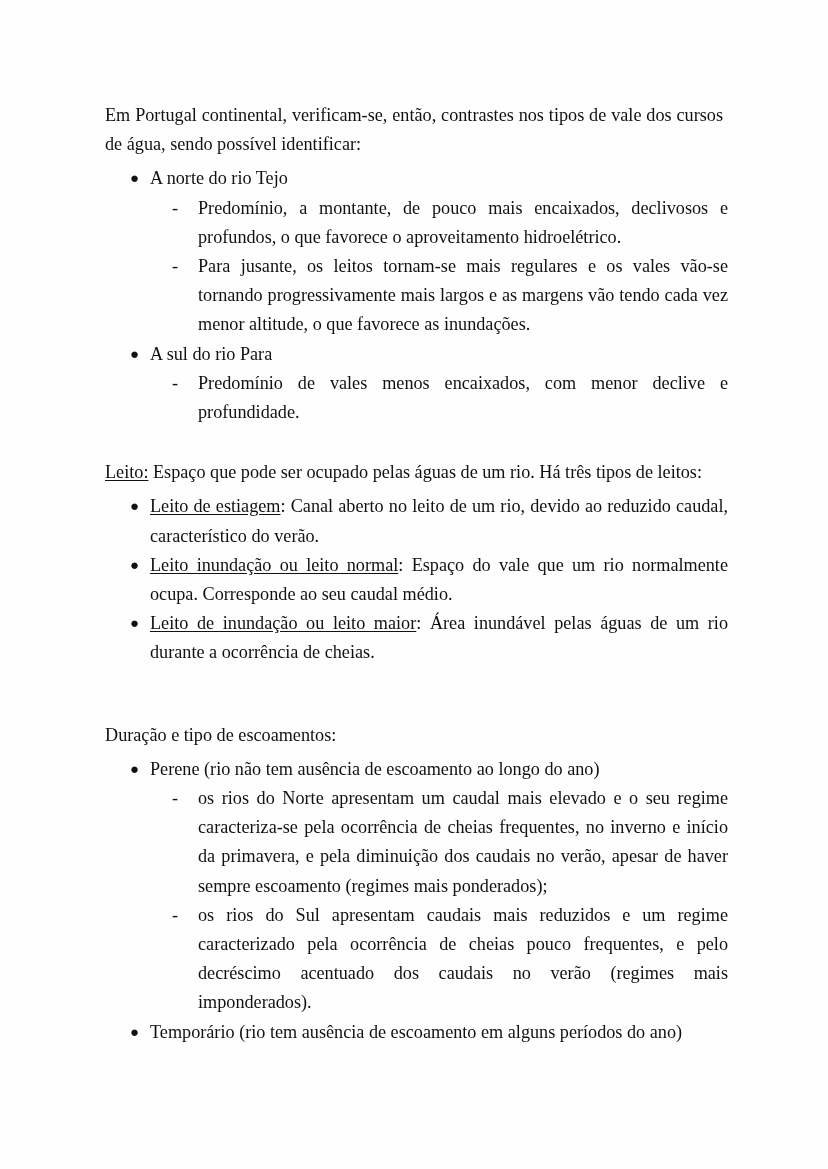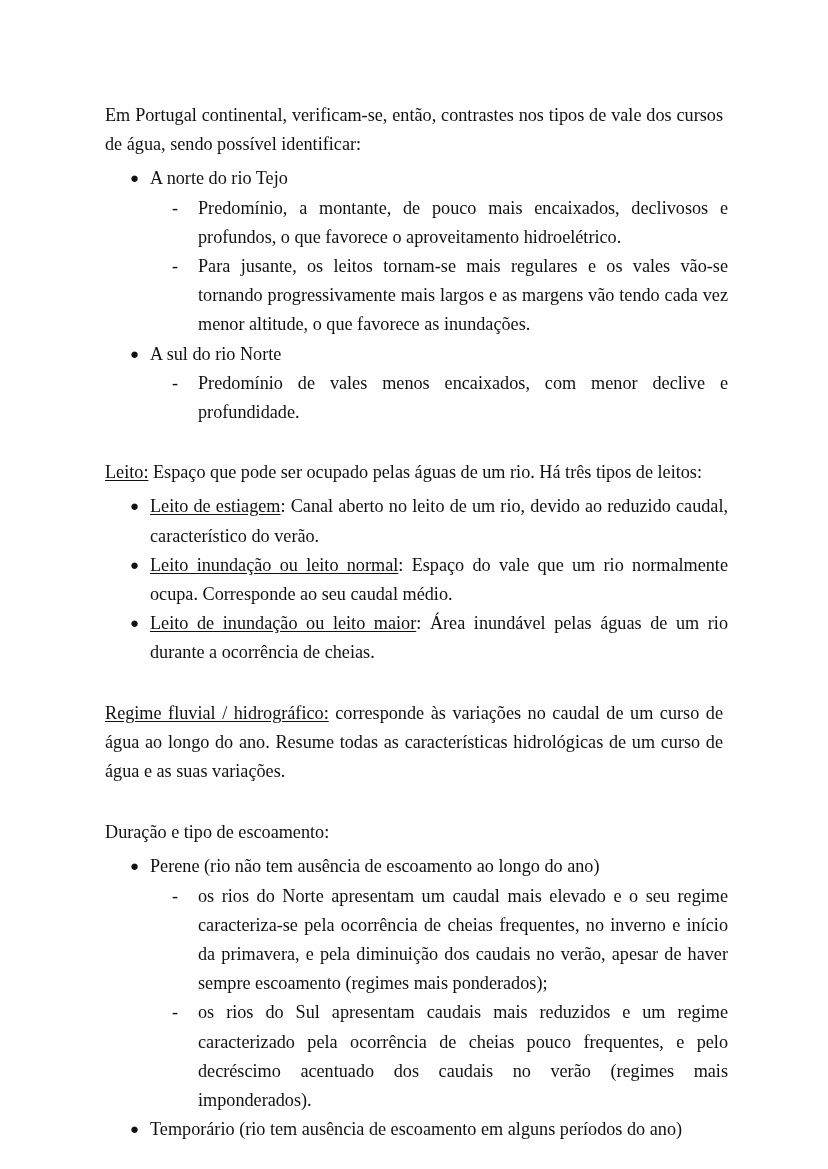--- a/index.html
+++ b/index.html
@@ -108,21 +108,21 @@
           </li>
           <li>
             <span class="dash">-</span>
             <span>Para jusante, os leitos tornam-se mais regulares e os vales vão-se tornando progressivamente mais largos e as margens vão tendo cada vez menor altitude, o que favorece as inundações.</span>
           </li>
         </ul>
       </li>
 
       <li>
         <span class="bullet">●</span>
-        <span class="b">A sul do rio Norte</span>
+        <span class="b">A sul do rio Para</span>
         <ul class="lvl2 sub-wrap">
           <li>
             <span class="dash">-</span>
             <span>Predomínio de vales menos encaixados, com menor declive e profundidade.</span>
           </li>
         </ul>
       </li>
 
     </ul>
 
@@ -137,25 +137,24 @@
       <li>
         <span class="bullet">●</span><span class="u">Leito inundação ou leito normal</span><span>: Espaço do vale que um rio normalmente ocupa. Corresponde ao seu caudal médio.</span>
       </li>
       <li>
         <span class="bullet">●</span><span class="u">Leito de inundação ou leito maior</span><span>: Área inundável pelas águas de um rio durante a ocorrência de cheias.</span>
       </li>
     </ul>
 
     <div class="block-gap-lg"></div>
 
-    <p class="para"><span class="bu">Regime fluvial / hidrográfico:</span><span> corresponde às variações no caudal de um curso de água ao longo do ano. Resume todas as características hidrológicas de um curso de água e as suas variações.</span></p>
 
     <div class="block-gap-md"></div>
 
-    <p class="para lastline-left"><span class="b">Duração e tipo de escoamento:</span></p>
+    <p class="para lastline-left"><span class="b">Duração e tipo de escoamentos:</span></p>
 
     <ul class="lvl1">
 
       <li>
         <span class="bullet">●</span><span class="b">Perene</span><span> (rio não tem ausência de escoamento ao longo do ano)</span>
         <ul class="lvl2 sub-wrap">
           <li>
             <span class="dash">-</span>
             <span>os rios do Norte apresentam um caudal mais elevado e o seu regime caracteriza-se pela ocorrência de cheias frequentes, no inverno e início da primavera, e pela diminuição dos caudais no verão, apesar de haver sempre escoamento (regimes mais ponderados);</span>
           </li>

